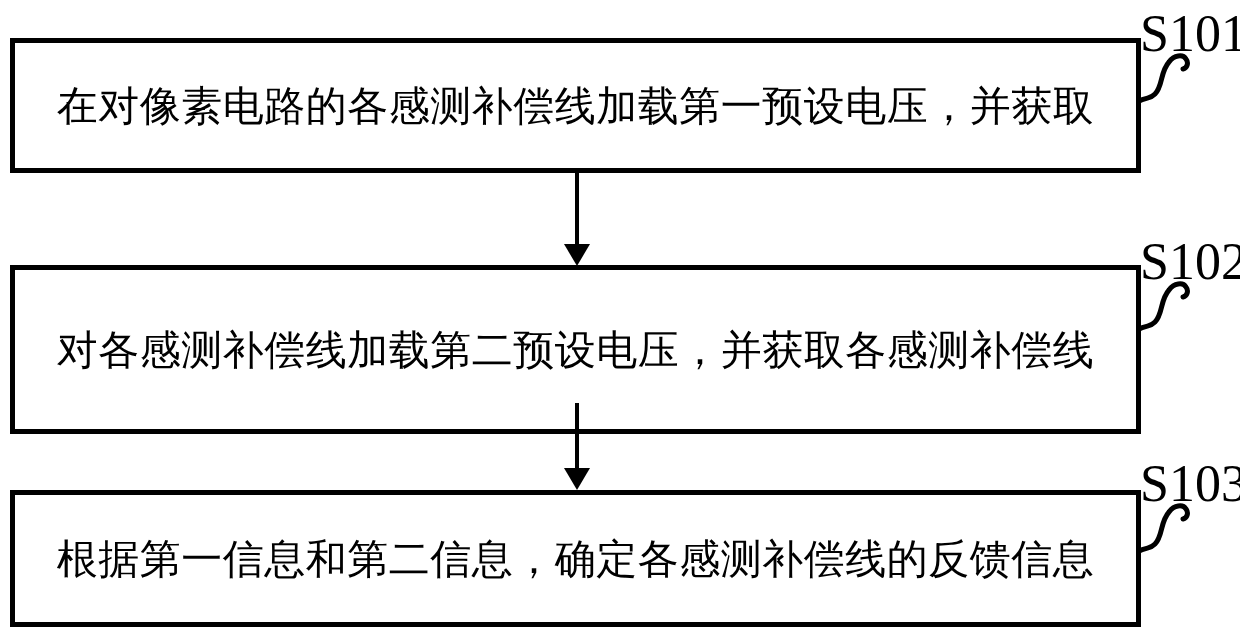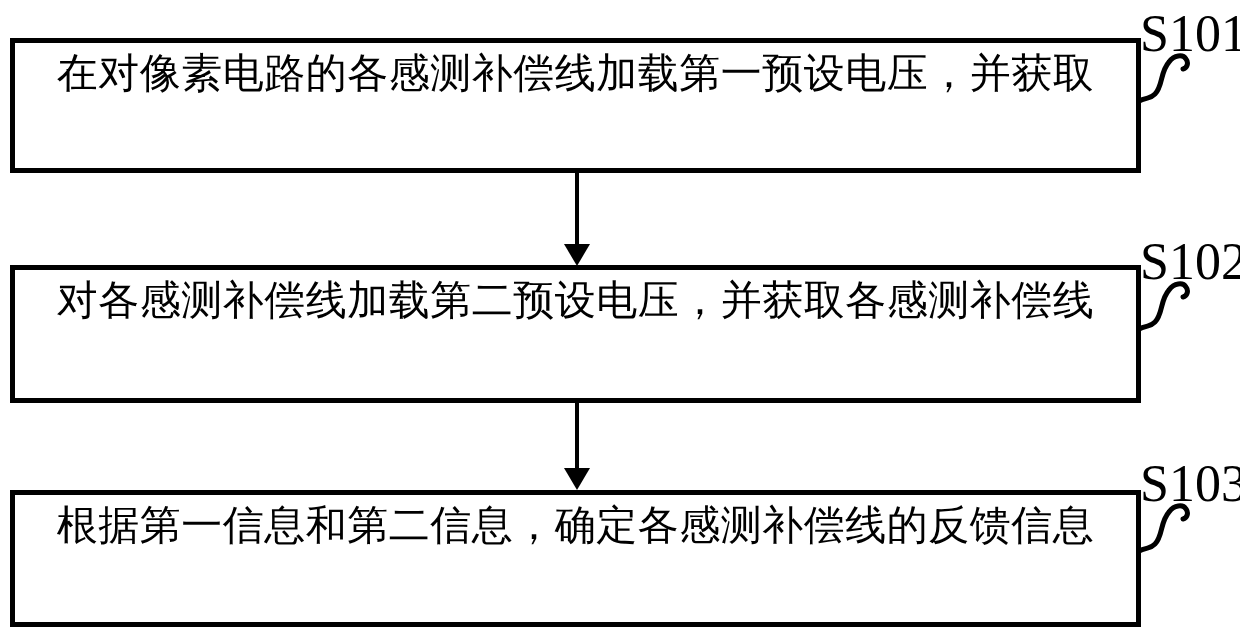--- a/index.html
+++ b/index.html
@@ -17,31 +17,32 @@
   }
   .flow-box {
     position: absolute;
     left: 10px;
     width: 1131px;
     box-sizing: border-box;
     border: 5px solid #000000;
     background: #ffffff;
     display: flex;
     flex-direction: column;
+    justify-content: center;
     align-items: center;
   }
   .box-line {
     font-size: 41px;
     line-height: 60px;
     letter-spacing: 0.5px;
     white-space: nowrap;
     text-align: center;
   }
   #box-1 { top: 38px;  height: 135px; }
-  #box-2 { top: 265px; height: 138px; }
+  #box-2 { top: 265px; height: 169px; }
   #box-3 { top: 490px; height: 137px; }
 
   .step-label {
     position: absolute;
     left: 1140px;
     font-size: 52px;
     line-height: 1;
     white-space: nowrap;
   }
   #label-1 { top: 8px; }

